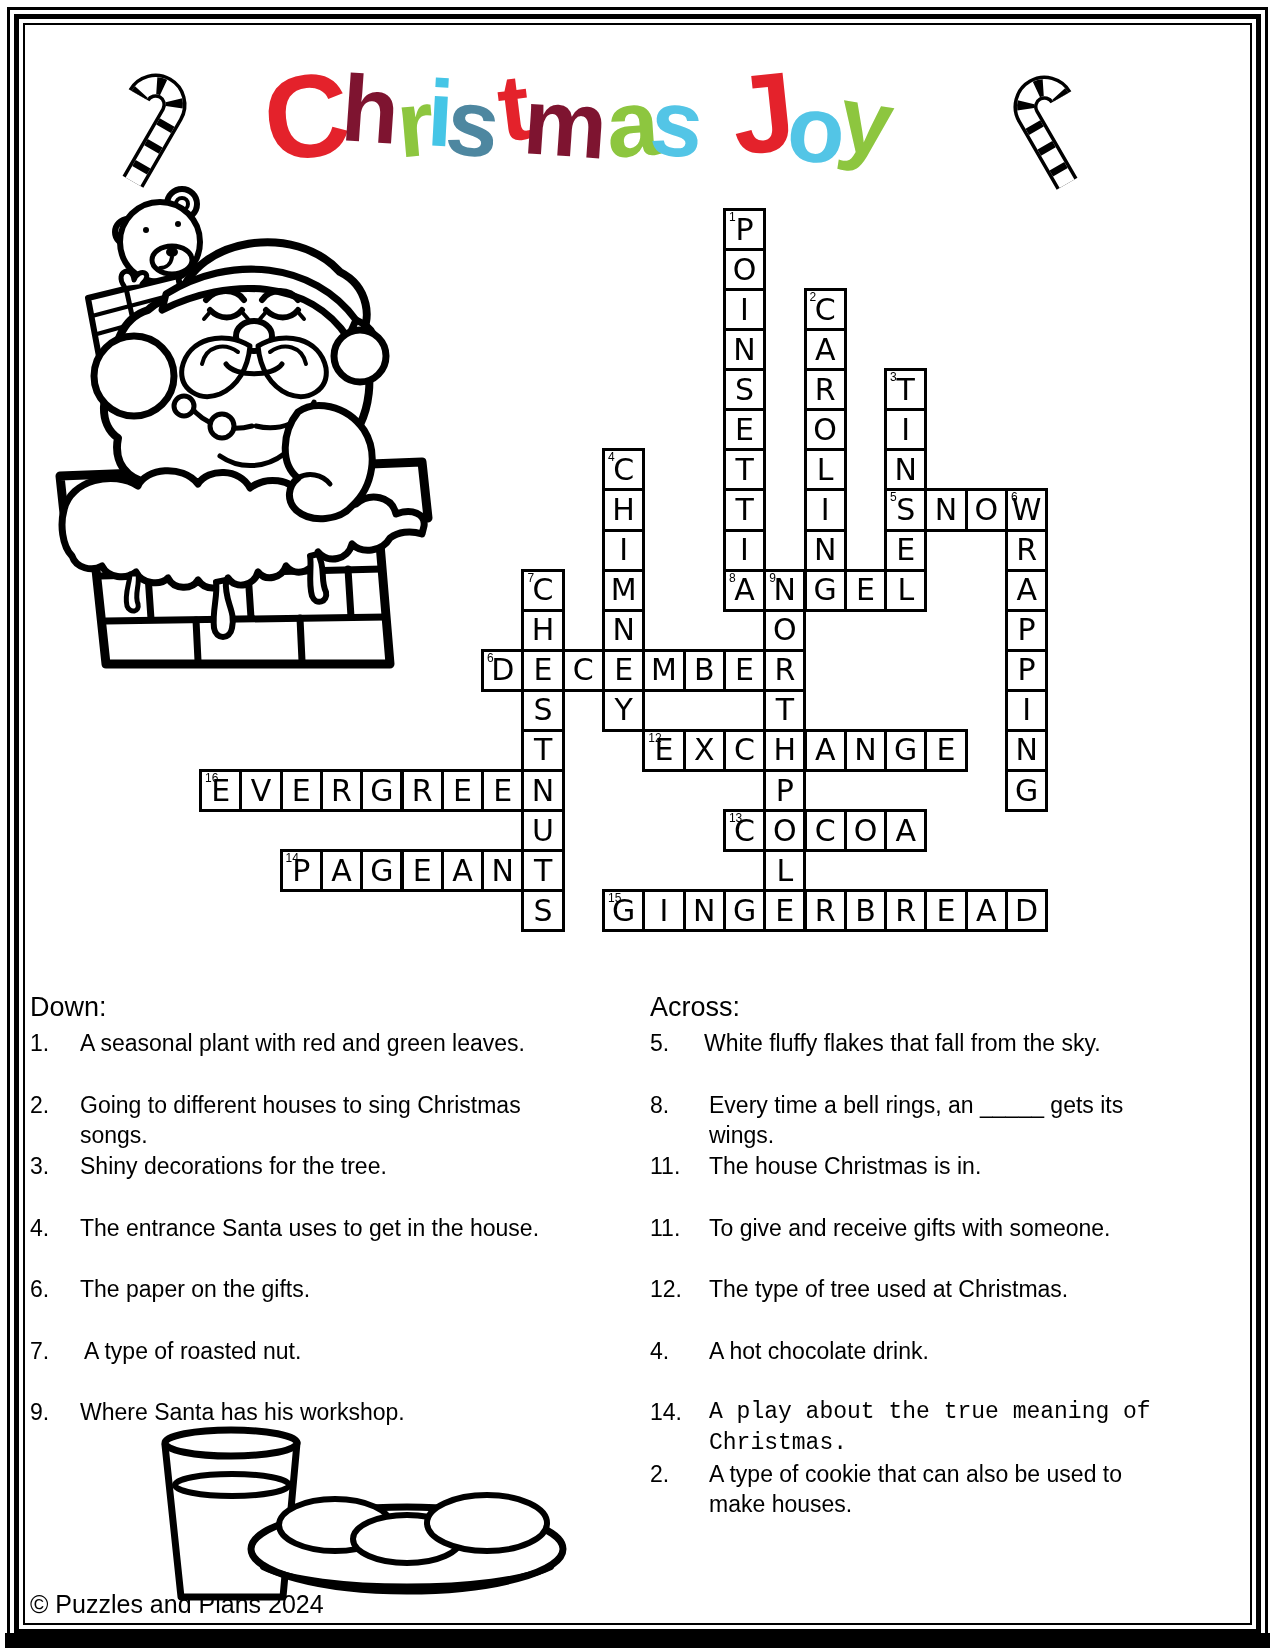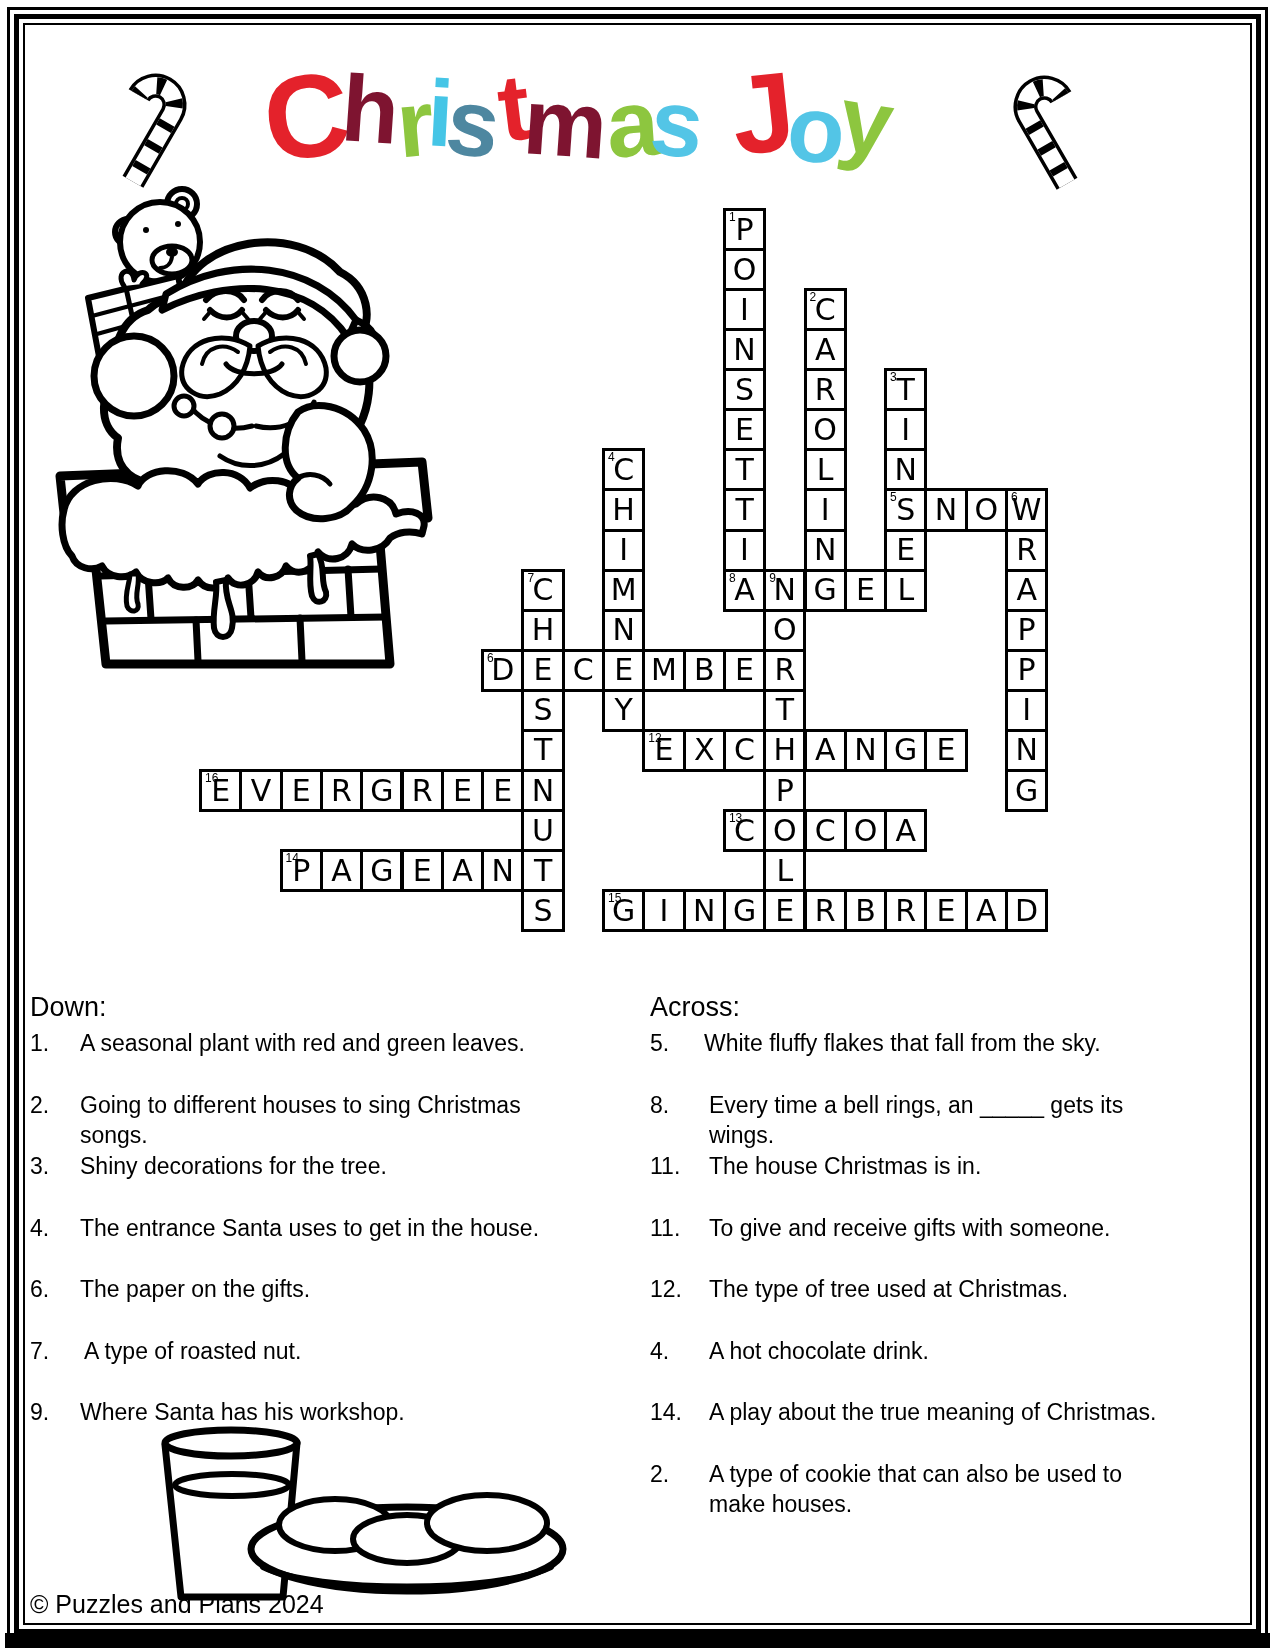--- a/index.html
+++ b/index.html
@@ -491,21 +491,21 @@
 wings.</div>
     <div class="clue-num" style="left: 650px; top: 1151px;">11.</div>
     <div class="clue-text" style="left: 697px; top: 1151px;">The house Christmas is in.</div>
     <div class="clue-num" style="left: 650px; top: 1212.5px;">11.</div>
     <div class="clue-text" style="left: 697px; top: 1212.5px;">To give and receive gifts with someone.</div>
     <div class="clue-num" style="left: 650px; top: 1274px;">12.</div>
     <div class="clue-text" style="left: 697px; top: 1274px;">The type of tree used at Christmas.</div>
     <div class="clue-num" style="left: 650px; top: 1335.5px;">4.</div>
     <div class="clue-text" style="left: 697px; top: 1335.5px;">A hot chocolate drink.</div>
     <div class="clue-num" style="left: 650px; top: 1397px;">14.</div>
-    <div class="clue-text" style="left: 697px; top: 1397px;">A play about the true meaning of Christmas.</div>
+    <div class="clue-text" style="left: 697px; top: 1397px; font-family: Liberation Mono, monospace;">A play about the true meaning of Christmas.</div>
     <div class="clue-num" style="left: 650px; top: 1458.5px;">2.</div>
     <div class="clue-text" style="left: 697px; top: 1458.5px;">A type of cookie that can also be used to
 make houses.</div>
   </div>
 
 <svg id="milk" class="art" width="440" height="185" viewBox="0 0 440 185">
   <g stroke="#000" stroke-linecap="round" stroke-linejoin="round" fill="none">
     <path d="M30,20 L46,172 L148,172 L162,18" fill="#fff" stroke-width="7"></path>
     <ellipse cx="96" cy="18" rx="66" ry="13" fill="#fff" stroke-width="7"></ellipse>
     <ellipse cx="97" cy="60" rx="57" ry="11" stroke-width="6"></ellipse>

